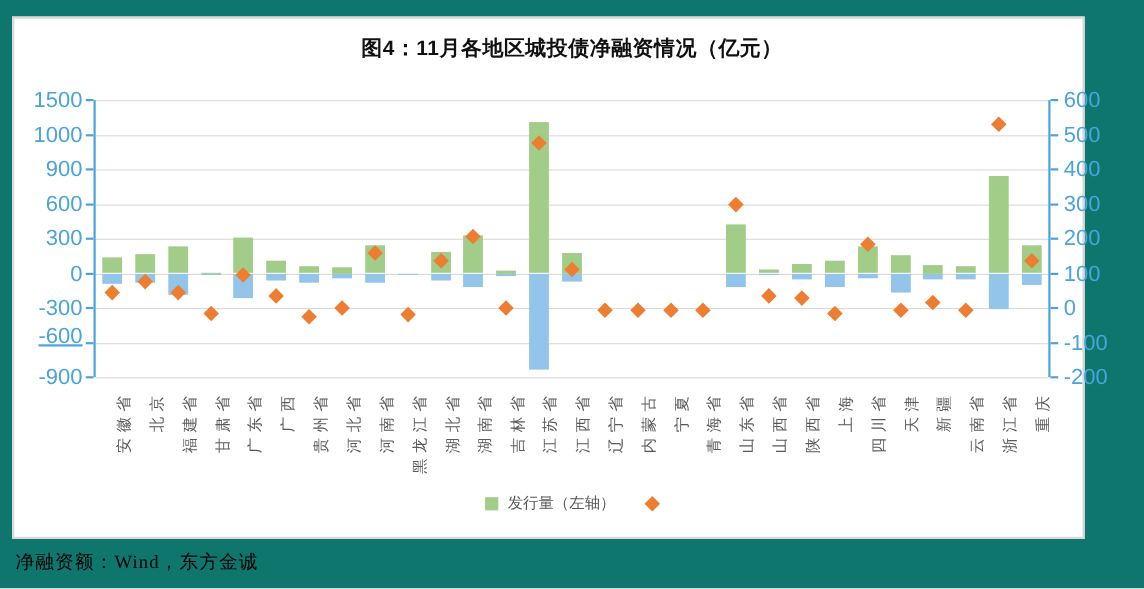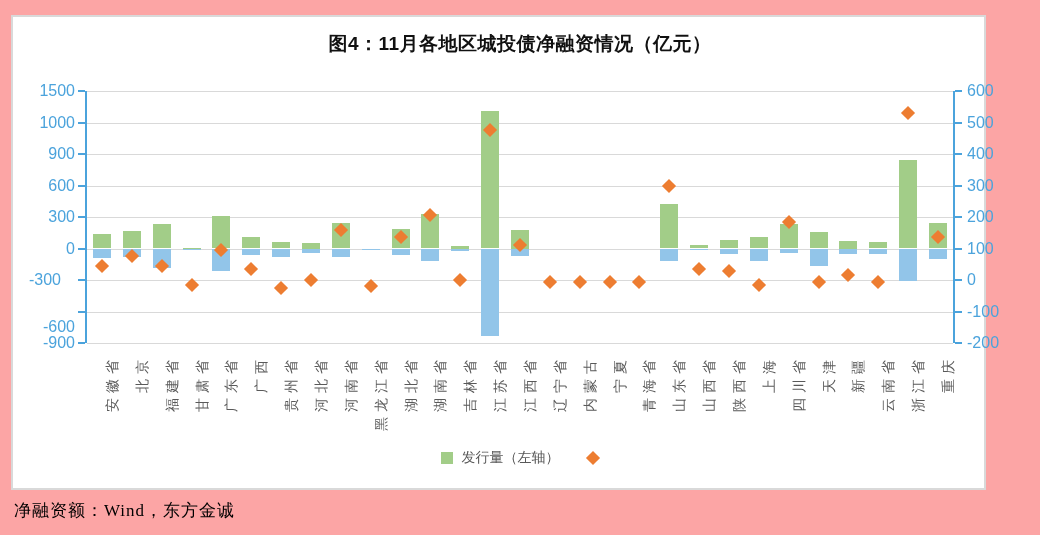--- a/index.html
+++ b/index.html
@@ -1,26 +1,26 @@
 <!DOCTYPE html>
 <html><head>
 <meta charset="utf-8">
 <style>
   html,body{margin:0;padding:0;background:#ffffff;}
-  .page{position:relative;width:1040px;height:535px;background:#fca5a5;overflow:hidden;
+  .page{position:relative;width:1040px;height:535px;background:#0f766e;overflow:hidden;
         font-family:"Liberation Sans","DejaVu Sans",sans-serif;}
   .chart-frame{position:absolute;left:11px;top:15px;width:975px;height:475px;
                background:#ffffff;border:2px solid #d9d9d9;box-sizing:border-box;}
   .chart-title{position:absolute;left:74px;top:14px;width:866px;text-align:center;
                font-size:19px;font-weight:bold;color:#111111;letter-spacing:0.5px;}
   .plot{position:absolute;left:0;top:0;width:100%;height:100%;overflow:visible;}
   .gridline{position:absolute;height:1px;background:#d9d9d9;}
   .axis-line{position:absolute;width:2px;background:#4ba3dc;}
   .tickmark{position:absolute;height:2px;width:7px;background:#4ba3dc;}
-  .yticklabel{position:absolute;font-size:16px;color:#4ba3dc;line-height:18px;}
+  .yticklabel{position:absolute;font-size:20px;color:#4ba3dc;line-height:18px;}
   .ytick-left{width:60px;text-align:right;}
   .ytick-right{text-align:left;}
   .bar{position:absolute;}
   .diamond{position:absolute;width:10px;height:10px;transform:rotate(45deg);}
   .xlabel{position:absolute;white-space:nowrap;font-size:14px;color:#595959;
           letter-spacing:5px;line-height:15px;transform-origin:top right;
           transform:rotate(-90deg);}
   .legend{position:absolute;left:74px;top:432px;width:866px;display:flex;
           justify-content:center;align-items:center;gap:26px;}
   .legend-item{display:flex;align-items:center;gap:9px;}
@@ -103,23 +103,23 @@
         <div class="yticklabel ytick-left" style="left: 2px; top: 96.5px;">1000</div>
         <div class="tickmark" style="left: 65px; top: 136px;"></div>
         <div class="yticklabel ytick-left" style="left: 2px; top: 128px;">900</div>
         <div class="tickmark" style="left: 65px; top: 167.5px;"></div>
         <div class="yticklabel ytick-left" style="left: 2px; top: 159.5px;">600</div>
         <div class="tickmark" style="left: 65px; top: 199px;"></div>
         <div class="yticklabel ytick-left" style="left: 2px; top: 191px;">300</div>
         <div class="tickmark" style="left: 65px; top: 230.5px;"></div>
         <div class="yticklabel ytick-left" style="left: 2px; top: 222.5px;">0</div>
         <div class="tickmark" style="left: 65px; top: 262px;"></div>
-        <div class="yticklabel ytick-left" style="left: 2px; top: 254px; text-align: center;">-300</div>
+        <div class="yticklabel ytick-left" style="left: 2px; top: 254px;">-300</div>
         <div class="tickmark" style="left: 65px; top: 293.5px;"></div>
-        <div class="yticklabel ytick-left" style="left: 2px; top: 301px;">-600</div>
+        <div class="yticklabel ytick-left" style="left: 2px; top: 280px; text-decoration: underline;">-600</div>
         <div class="tickmark" style="left: 65px; top: 325px;"></div>
         <div class="yticklabel ytick-left" style="left: 2px; top: 317px;">-900</div>
         <div class="tickmark" style="left: 942px; top: 73px;"></div>
         <div class="yticklabel ytick-right" style="left: 954px; top: 65px;">600</div>
         <div class="tickmark" style="left: 942px; top: 104.5px;"></div>
         <div class="yticklabel ytick-right" style="left: 954px; top: 96.5px;">500</div>
         <div class="tickmark" style="left: 942px; top: 136px;"></div>
         <div class="yticklabel ytick-right" style="left: 954px; top: 128px;">400</div>
         <div class="tickmark" style="left: 942px; top: 167.5px;"></div>
         <div class="yticklabel ytick-right" style="left: 954px; top: 159.5px;">300</div>

